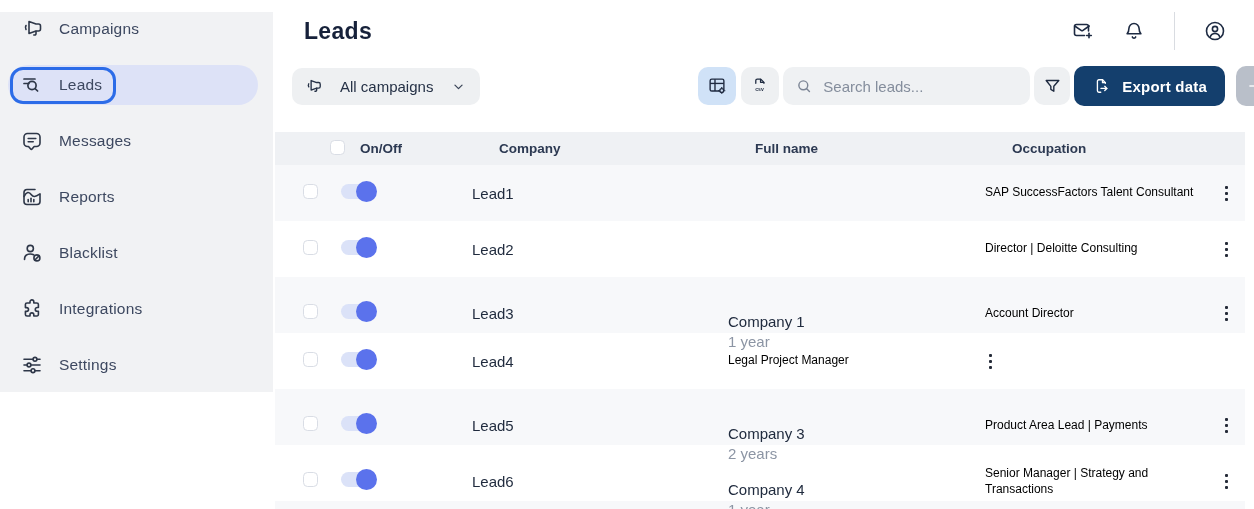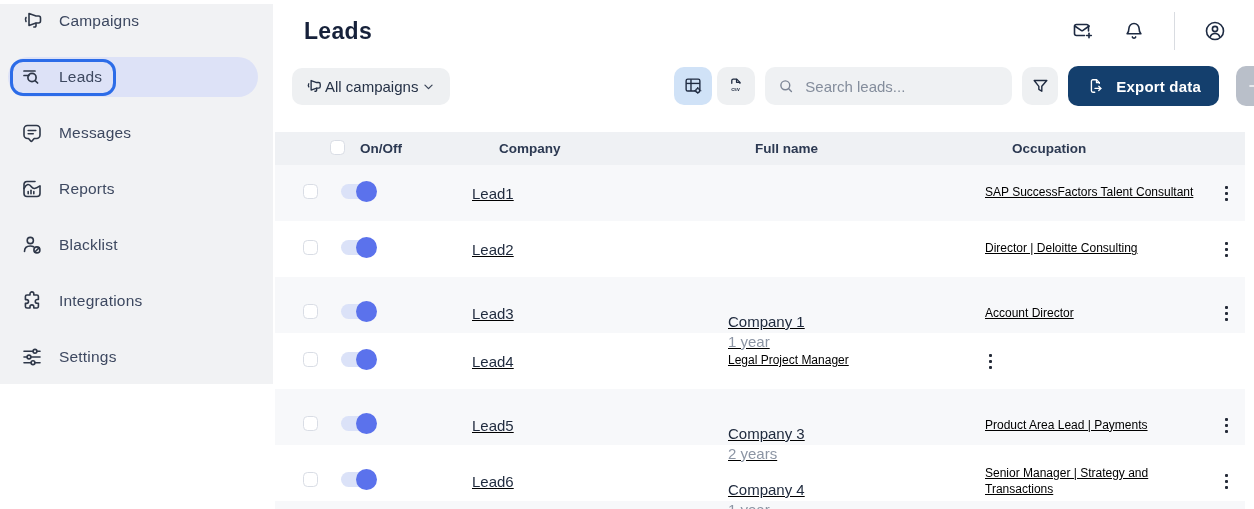--- a/index.html
+++ b/index.html
@@ -1,21 +1,21 @@
 <!DOCTYPE html>
 <html><head>
 <meta charset="utf-8">
 <style>
   * { margin:0; padding:0; box-sizing:border-box; }
   html,body { width:1254px; height:509px; overflow:hidden; background:#ffffff;
     font-family:"Liberation Sans","DejaVu Sans",sans-serif; }
   svg { display:block; }
 
   
-  .sidebar { position:absolute; left:0; top:4px; width:273px; height:380px; background:#f1f2f4; }
+  .sidebar { position:absolute; left:0; top:12px; width:273px; height:380px; background:#f1f2f4; }
   .nav { list-style:none; }
   .nav-item { position:relative; height:56px; display:flex; align-items:center; cursor:pointer; }
   .nav-item:first-child { margin-top:-11px; }
   .nav-item .pill { display:none; position:absolute; left:8px; right:15px; top:8px; bottom:8px;
     background:#dde2f7; border-radius:20px; }
   .nav-item .ring { display:none; position:absolute; left:10px; top:10px; width:106px; height:37px;
     border:3px solid #2c6ce8; border-radius:13px; }
   .nav-item.active .pill, .nav-item.active .ring { display:block; }
   .nav-icon { position:relative; margin-left:20px; width:24px; height:24px; color:#2e3748; }
   .nav-label { position:relative; margin-left:15px; font-size:15.5px; color:#3d4860; letter-spacing:.2px; }
@@ -23,25 +23,25 @@
   
   .main { position:absolute; left:273px; top:0; width:981px; height:509px; background:#ffffff; }
 
   .topbar { height:62px; display:flex; align-items:center; padding:0 27px 0 31px; }
   .page-title { font-size:23px; font-weight:700; color:#16213a; letter-spacing:.3px; }
   .top-actions { margin-left:auto; display:flex; align-items:center; gap:28px; }
   .icon-btn { width:24px; height:24px; background:none; border:none; cursor:pointer; color:#1d2a42; padding:0; }
   .v-divider { width:1px; height:38px; background:#d9dce1; }
 
   .toolbar { margin-top:4px; height:40px; display:flex; align-items:center; padding-left:19px; padding-right:18px; }
-  .chip { height:37px; display:flex; align-items:center; gap:2px; background:#eef0f2; border:none;
+  .chip { height:37px; display:flex; align-items:center; gap:17px; background:#eef0f2; border:none;
     border-radius:10px; padding:0 13px 0 12px; font-size:15px; color:#253146; cursor:pointer;
     font-family:inherit; }
   .chip .chev { color:#3a4558; }
-  .toolbar-right { margin-left:auto; display:flex; align-items:center; gap:10px; }
+  .toolbar-right { margin-left:auto; display:flex; align-items:center; gap:4px; }
   .view-group { display:flex; gap:5px; }
   .sq-btn { width:38px; height:38px; border:none; border-radius:10px; display:flex; align-items:center;
     justify-content:center; cursor:pointer; color:#1e2a40; }
   .sq-btn.active-view { background:#d0e2f7; }
   .sq-btn.plain { background:#eef0f2; }
   .search-box { width:247px; height:38px; background:#eff1f3; border-radius:10px; display:flex;
     align-items:center; padding:0 12px; gap:9px; }
   .search-box input { flex:1; border:none; background:transparent; outline:none; font-size:15px;
     color:#333d4e; font-family:inherit; }
   .search-box input::placeholder { color:#848d9c; }
@@ -49,21 +49,21 @@
   .export-btn { height:40px; display:flex; align-items:center; gap:10px; background:#143f6d; color:#ffffff;
     border:none; border-radius:10px; padding:16px 18px; font-size:15px; font-weight:700; cursor:pointer;
     font-family:inherit; letter-spacing:.2px;text-align:right; }
   .plus-btn { width:40px; height:40px; border:none; border-radius:10px; background:#b9bfc9; color:#e8eaee;
     margin-left:7px; margin-right:-40px; display:flex; align-items:center; justify-content:center; cursor:pointer; }
 
   
   .table { margin-left:2px; margin-top:26px; width:970px; }
   .trow { display:grid; grid-template-columns:58px 139px 256px 257px 236px 24px; align-items:center; }
   .thead { height:33px; background:#eff1f4; font-size:13.5px; font-weight:700; color:#2c3952;padding-left:27px; }
-  .tbody .trow { height:56px;text-decoration:underline; }
+  .tbody .trow { height:56px; }
   .tbody .trow.stripe { background:#f7f8fa; }
   .cell-check { padding-left:28px; }
   .checkbox { display:inline-block; width:15px; height:15px; background:#ffffff; border:1.4px solid #d9dde5;
     border-radius:4.5px; cursor:pointer; }
   .toggle { position:relative; display:inline-block; width:34px; height:15px; margin-left:8px;
     background:#dbe2f8; border-radius:8px; cursor:pointer; }
   .toggle .knob { position:absolute; right:-2px; top:-3px; width:21px; height:21px; border-radius:50%;
     background:#5b72ec; }
   .cell-name { font-size:15px; color:#1f2a3d; }
   .co-name { font-size:15px; color:#212c3f;margin-top:36px; }

